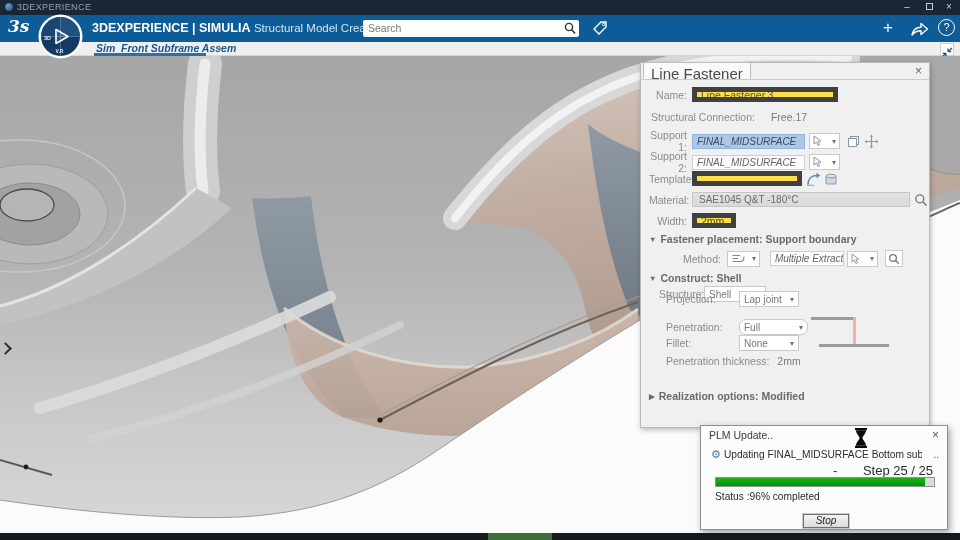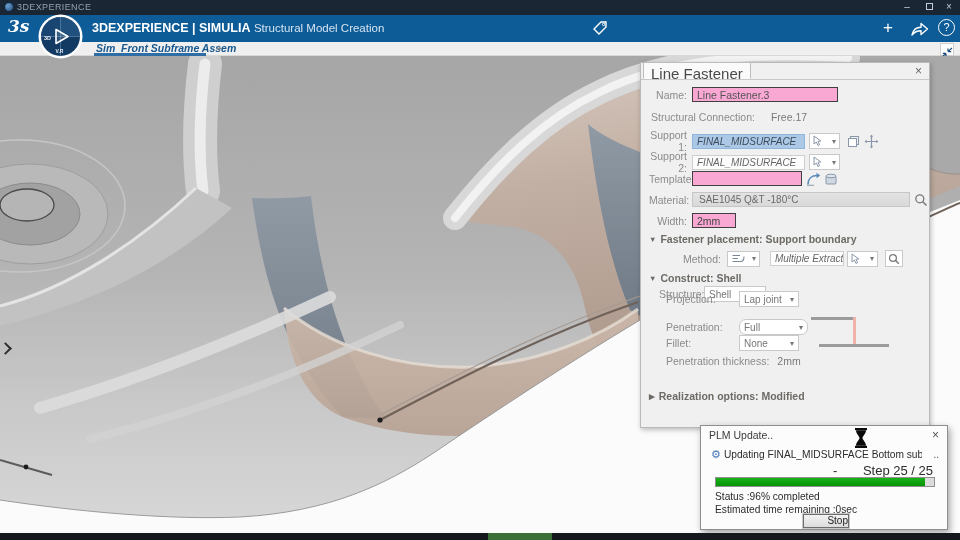--- a/index.html
+++ b/index.html
@@ -54,21 +54,21 @@
 
   
   #panel { position:absolute; left:640px; top:62px; width:290px; height:366px; background:#f0f0f0;
            border:1px solid #b9b9b9; box-shadow:1px 2px 5px rgba(0,0,0,.25); font-size:10.5px; }
   #panel-tab { position:absolute; left:2px; top:-1px; height:17px; padding:2px 7px 0 7px; background:#fafafa;
                border:1px solid #bdbdbd; border-bottom:1px solid #fafafa; color:#4a4a4a; font-size:15px; }
   #panel-close { position:absolute; right:7px; top:1px; color:#666; font-size:12px; cursor:default; }
   #panel-head-line { position:absolute; left:0; top:16px; width:100%; height:1px; background:#c9c9c9; }
   .prow { position:absolute; display:flex; align-items:center; color:#8b8b8b; }
   .plabel { display:inline-block; text-align:right; }
-  .inp { border:1px solid #404040; background:#f9a8d4; height:15px; font-size:10.5px; color:#555;
+  .inp { border:5px solid #404040; background:#fde047; height:15px; font-size:10.5px; color:#555;
          padding:0 4px; font-family:"Liberation Sans",sans-serif; }
   .field { border:1px solid #cfcfcf; background:#fcfcfc; height:15px; font-size:10px; color:#666;
            font-style:italic; padding:1px 4px 0 4px; white-space:nowrap; overflow:hidden; }
   .field.sel1 { background:#abc9e7; border-color:#8fb6dc; color:#3c4a58; }
   .combo { border:1px solid #c9c9c9; background:#fff; height:16px; display:flex; align-items:center;
            justify-content:space-between; padding:0 3px; }
   .dd { font-size:8px; color:#777; }
   .selbox { border:1px solid #c9c9c9; background:#fff; height:16px; display:flex; align-items:center;
             justify-content:space-between; padding:0 4px; font-size:10px; color:#777; }
   .sect { position:absolute; font-weight:bold; color:#6d6a66; font-size:10.5px; }
@@ -95,21 +95,21 @@
   #plm-msg .more { margin-left:auto; color:#555; font-size:10px; }
   #plm-step { position:absolute; right:14px; top:37px; color:#2c2c2c; font-size:13px; }
   #plm-step .dash { margin-right:22px; }
   #plm-bar { position:absolute; left:14px; top:51px; width:220px; height:10px; background:#dcdcdc;
              border:1px solid #919191; }
   #plm-bar .fill { height:100%; background:linear-gradient(#18b218,#079307); }
   .plm-line { position:absolute; left:14px; width:220px; display:flex; justify-content:flex-start;
               font-size:10.2px; color:#2c2c2c; }
   #plm-stop { position:absolute; left:102px; top:88px; width:46px; height:14px; background:linear-gradient(#f3f3f3,#dcdcdc);
               border:1px solid #6e6e6e; outline:1px solid #c9c9c9; font-size:10px; color:#222;
-              text-align:right; line-height:12px; }
+              text-align:center; line-height:12px;font-style:italic; }
 
   
   #bottombar { position:absolute; left:0; top:533px; width:960px; height:7px; background:#15191e; }
   #bottombar .green { position:absolute; left:488px; top:0; width:64px; height:7px; background:rgba(86,168,74,.6); }
 </style>
 </head>
 <body>
 
 <div id="titlebar">
   <span id="globe"></span>
@@ -118,20 +118,27 @@
   <span class="winbtn" id="btn-max"><span class="box"></span></span>
   <span class="winbtn" id="btn-close">×</span>
 </div>
 
 <div id="toolbar">
   <div id="brand">
     <b>3DEXPERIENCE</b>
     <b>|</b>
     <b>SIMULIA</b>
     <span class="light">Structural Model Creation</span>
+  </div>
+  <div id="searchbox">
+    <input placeholder="Search" style="">
+    <svg id="search-mag" width="12" height="13" viewBox="0 0 12 13">
+      <circle cx="5" cy="5" r="3.6" fill="none" stroke="#333" stroke-width="1.4"></circle>
+      <line x1="7.8" y1="7.8" x2="11" y2="11.6" stroke="#333" stroke-width="1.6"></line>
+    </svg>
   </div>
   <svg class="tbicon" style="left:591px;" width="18" height="18" viewBox="0 0 18 18">
     <path d="M3,10 L10,3 L15,3 L15,8 L8,15 Z" fill="none" stroke="#fff" stroke-width="1.4"></path>
     <circle cx="12.6" cy="5.4" r="1.2" fill="none" stroke="#fff" stroke-width="1"></circle>
   </svg>
   <div class="tbicon" style="left:883px; top:3px; color:#fff; font-size:17px; font-weight:normal;">+</div>
   <svg class="tbicon" style="left:910px; top:6px;" width="20" height="15" viewBox="0 0 20 15">
     <path d="M2,14 C3.2,8.5 6.5,6.2 11,6.2 L11,2.5 L17.5,8 L11,13.5 L11,9.8 C7.5,9.8 4.5,11 2,14 Z" fill="none" stroke="#fff" stroke-width="1.4" stroke-linejoin="round"></path>
   </svg>
   <div class="tbicon" style="left:938px; top:4px; width:17px; height:17px; border:1.4px solid #fff; border-radius:50%;
@@ -417,23 +424,19 @@
   </div>
 
   <div id="plm-bar">
     <div class="fill" style="width:96%"></div>
   </div>
 
   <div class="plm-line" style="top:65px;">
     <span>Status :</span>
     <span>96% completed</span>
   </div>
-  <div class="plm-line" style="top:78px;">
-    <span>Estimated time remaining :</span>
-    <span>0sec</span>
-  </div>
 
   <div id="plm-stop">Stop</div>
 </div>
 
 <div id="bottombar">
   <div class="green"></div>
 </div>
 
 </body></html>

